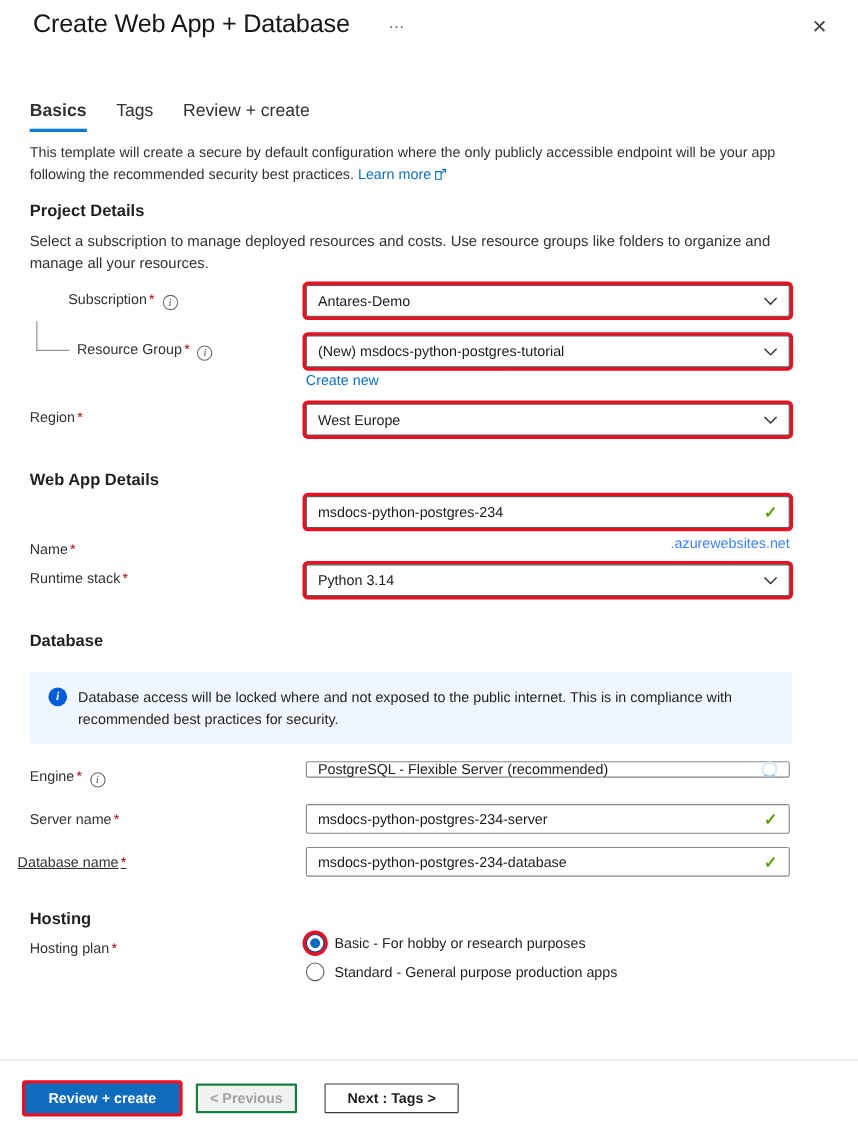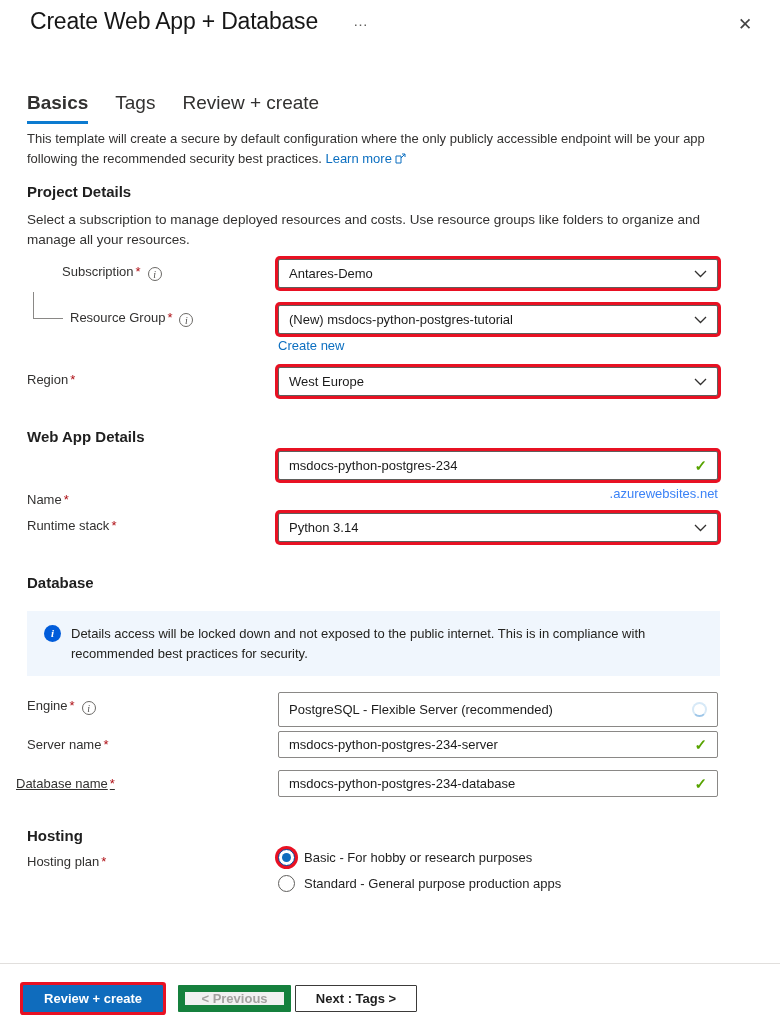--- a/index.html
+++ b/index.html
@@ -10,21 +10,21 @@
   }
   .abs { position:absolute; }
 
   
   .page-title { left:18px; top:8px; font-size:23px; font-weight:400; color:#161616; letter-spacing:-0.2px;margin-left:12px; }
   .title-ellipsis { left:353px; top:12px; font-size:15px; color:#5f5e5c; letter-spacing:1px; cursor:pointer; }
   .close-btn { left:734px; top:12px; font-size:17px; color:#444; cursor:pointer; padding:2px 4px; }
 
   
   .tabs { left:27px; top:92px; display:flex; gap:27px; }
-  .tab { font-size:19px; color:#323130; padding-bottom:7px; cursor:pointer; border-bottom:3px solid transparent; }
+  .tab { font-size:16px; color:#323130; padding-bottom:7px; cursor:pointer; border-bottom:3px solid transparent; }
   .tab.active { font-weight:700; border-bottom:3px solid #0c7bd0; }
 
   
   .intro { left:27px; top:129px; width:700px; font-size:13px; line-height:1.55; color:#323130; }
   .link { color:#0c6fc0; text-decoration:none; cursor:pointer; }
   .ext-icon { display:inline-block; vertical-align:-1px; margin-left:3px; }
   .section-heading { left:27px; font-size:15px; font-weight:700; color:#1f1f1f; }
   .para { left:27px; width:705px; font-size:13.5px; line-height:1.5; color:#323130; }
 
   
@@ -70,21 +70,21 @@
   .radio { width:17px; height:17px; border:1px solid #5f5e5c; border-radius:50%; background:#fff; position:relative; flex:none; }
   .radio.sel { border-color:#01459e; }
   .radio.sel::after { content:""; position:absolute; left:3px; top:3px; width:9px; height:9px; border-radius:50%; background:#0f6cbd; }
   .radio-ann { box-shadow:0 0 0 3px #e81123; }
   .radio-label { font-size:13px; color:#1f1f1f; }
 
   
   .footer-divider { position:absolute; left:0; top:963px; width:780px; height:1px; background:#e1dfdd; }
   .btn { position:absolute; top:985px; height:27px; font-size:13px; display:flex; align-items:center; justify-content:center; cursor:pointer; border-radius:1px; }
   .btn-primary { left:23px; width:140px; background:#0f6cbd; color:#fff; font-weight:700; box-shadow:0 0 0 3px #e81123; border:1px solid #0f6cbd; }
-  .btn-disabled { left:178px; width:113px; background:#f1f1f1; color:#a3a2a0; border:7px solid #15803d; font-weight:700; cursor:default; }
+  .btn-disabled { left:178px; width:92px; background:#f1f1f1; color:#a3a2a0; border:2px solid #15803d; font-weight:700; cursor:default; }
   .btn-secondary { left:295px; width:122px; background:#fff; color:#1f1f1f; border:1px solid #3b3a39; font-weight:700; }
 </style>
 </head>
 <body>
 
 <div class="abs page-title">Create Web App + Database</div>
 <div class="abs title-ellipsis">…</div>
 <div class="abs close-btn">✕</div>
 
 <div class="abs tabs">
@@ -142,25 +142,25 @@
   <span class="grow">Python 3.14</span>
   <span class="chev"><svg width="13" height="8" viewBox="0 0 13 8">
         <path d="M1 1 L6.5 6.5 L12 1" fill="none" stroke="#323130" stroke-width="1.3"></path>
       </svg></span>
 </div>
 
 <div class="abs section-heading" style="top:574px;">Database</div>
 
 <div class="infobox">
   <span class="blue-i">i</span>
-  <span>Details access will be locked down and not exposed to the public internet. This is in compliance with recommended best practices for security.</span>
+  <span>Database access will be locked where and not exposed to the public internet. This is in compliance with recommended best practices for security.</span>
 </div>
 
 <div class="abs flabel" style="left:27px; top:698px;"><span>Engine</span><span class="req">*</span><span class="info-i">i</span></div>
-<div class="field" style="top:692px; height:35px; border-color:#8a8886;">
+<div class="field" style="top:692px; height:15px; border-color:#8a8886;">
   <span class="grow">PostgreSQL - Flexible Server (recommended)</span>
   <span class="spinner"></span>
 </div>
 
 <div class="abs flabel" style="left:27px; top:737px;"><span>Server name</span><span class="req">*</span></div>
 <div class="field" style="top:731px; height:27px; border-color:#8a8886;">
   <span class="grow">msdocs-python-postgres-234-server</span>
   <span class="check">✓</span>
 </div>
 

